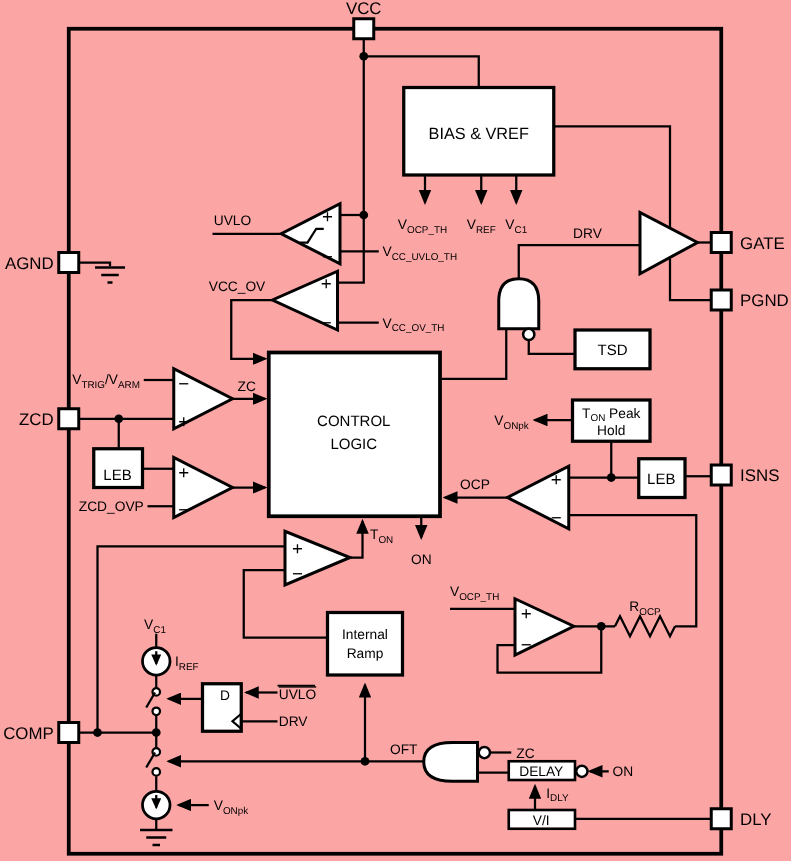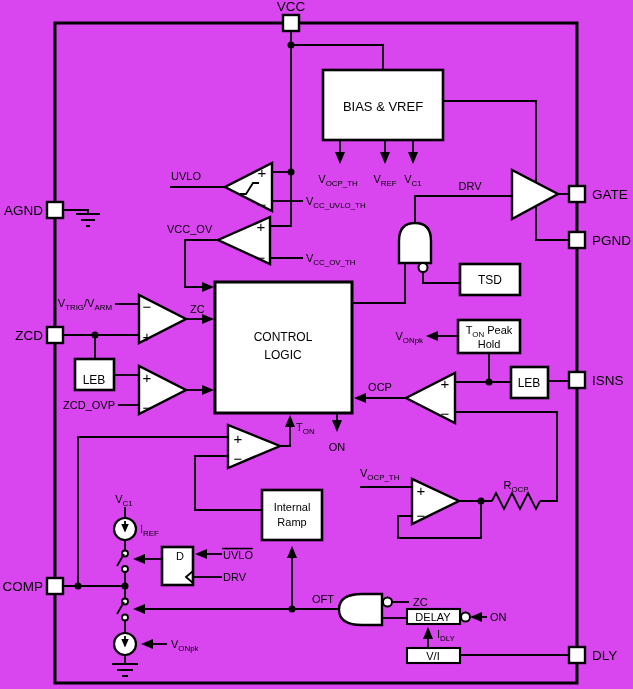--- a/index.html
+++ b/index.html
@@ -1,16 +1,16 @@
 <!DOCTYPE html>
 <html><head>
 <meta charset="utf-8">
 <style>
   html,body{margin:0;padding:0;background:#fff;}
-  .stage{width:633px;height:689px;position:relative;background:#d946ef;text-decoration:underline;}
+  .stage{width:633px;height:689px;position:relative;background:#fca5a5;text-decoration:underline;}
   svg text{font-family:"Liberation Sans","DejaVu Sans",sans-serif;fill:#000;}
   .w{stroke:#000;stroke-width:1.8;fill:none;}
   .w2{stroke:#000;stroke-width:2;fill:none;}
   .bnd{fill:none;stroke:#000;stroke-width:3;}
   .box{fill:#fff;stroke:#000;stroke-width:2.6;}
   .boxthin{fill:#fff;stroke:#000;stroke-width:2.1;}
   .tri{fill:#fff;stroke:#000;stroke-width:2.4;stroke-linejoin:miter;}
   .pinsq{fill:#fff;stroke:#000;stroke-width:2.4;}
   .dot{fill:#000;stroke:none;}
   .bub{fill:#fff;stroke:#000;stroke-width:2;}

